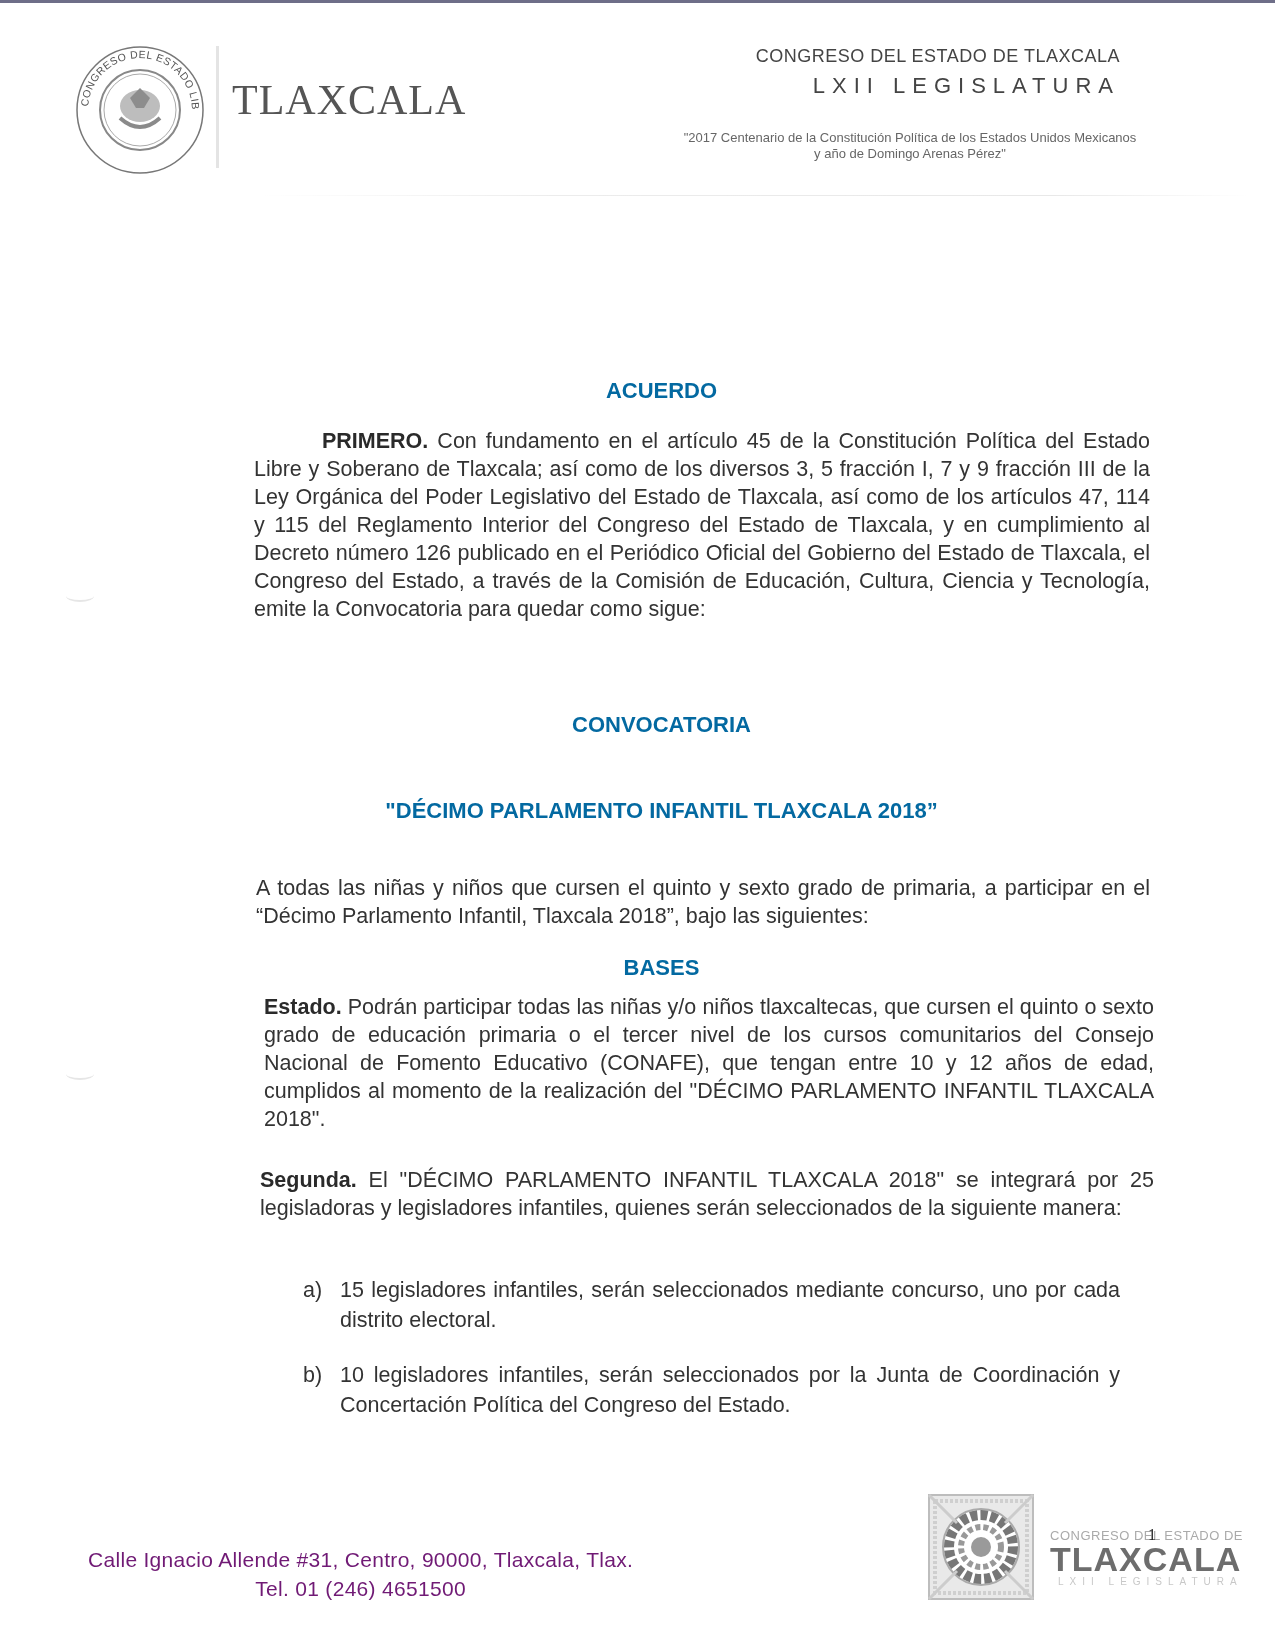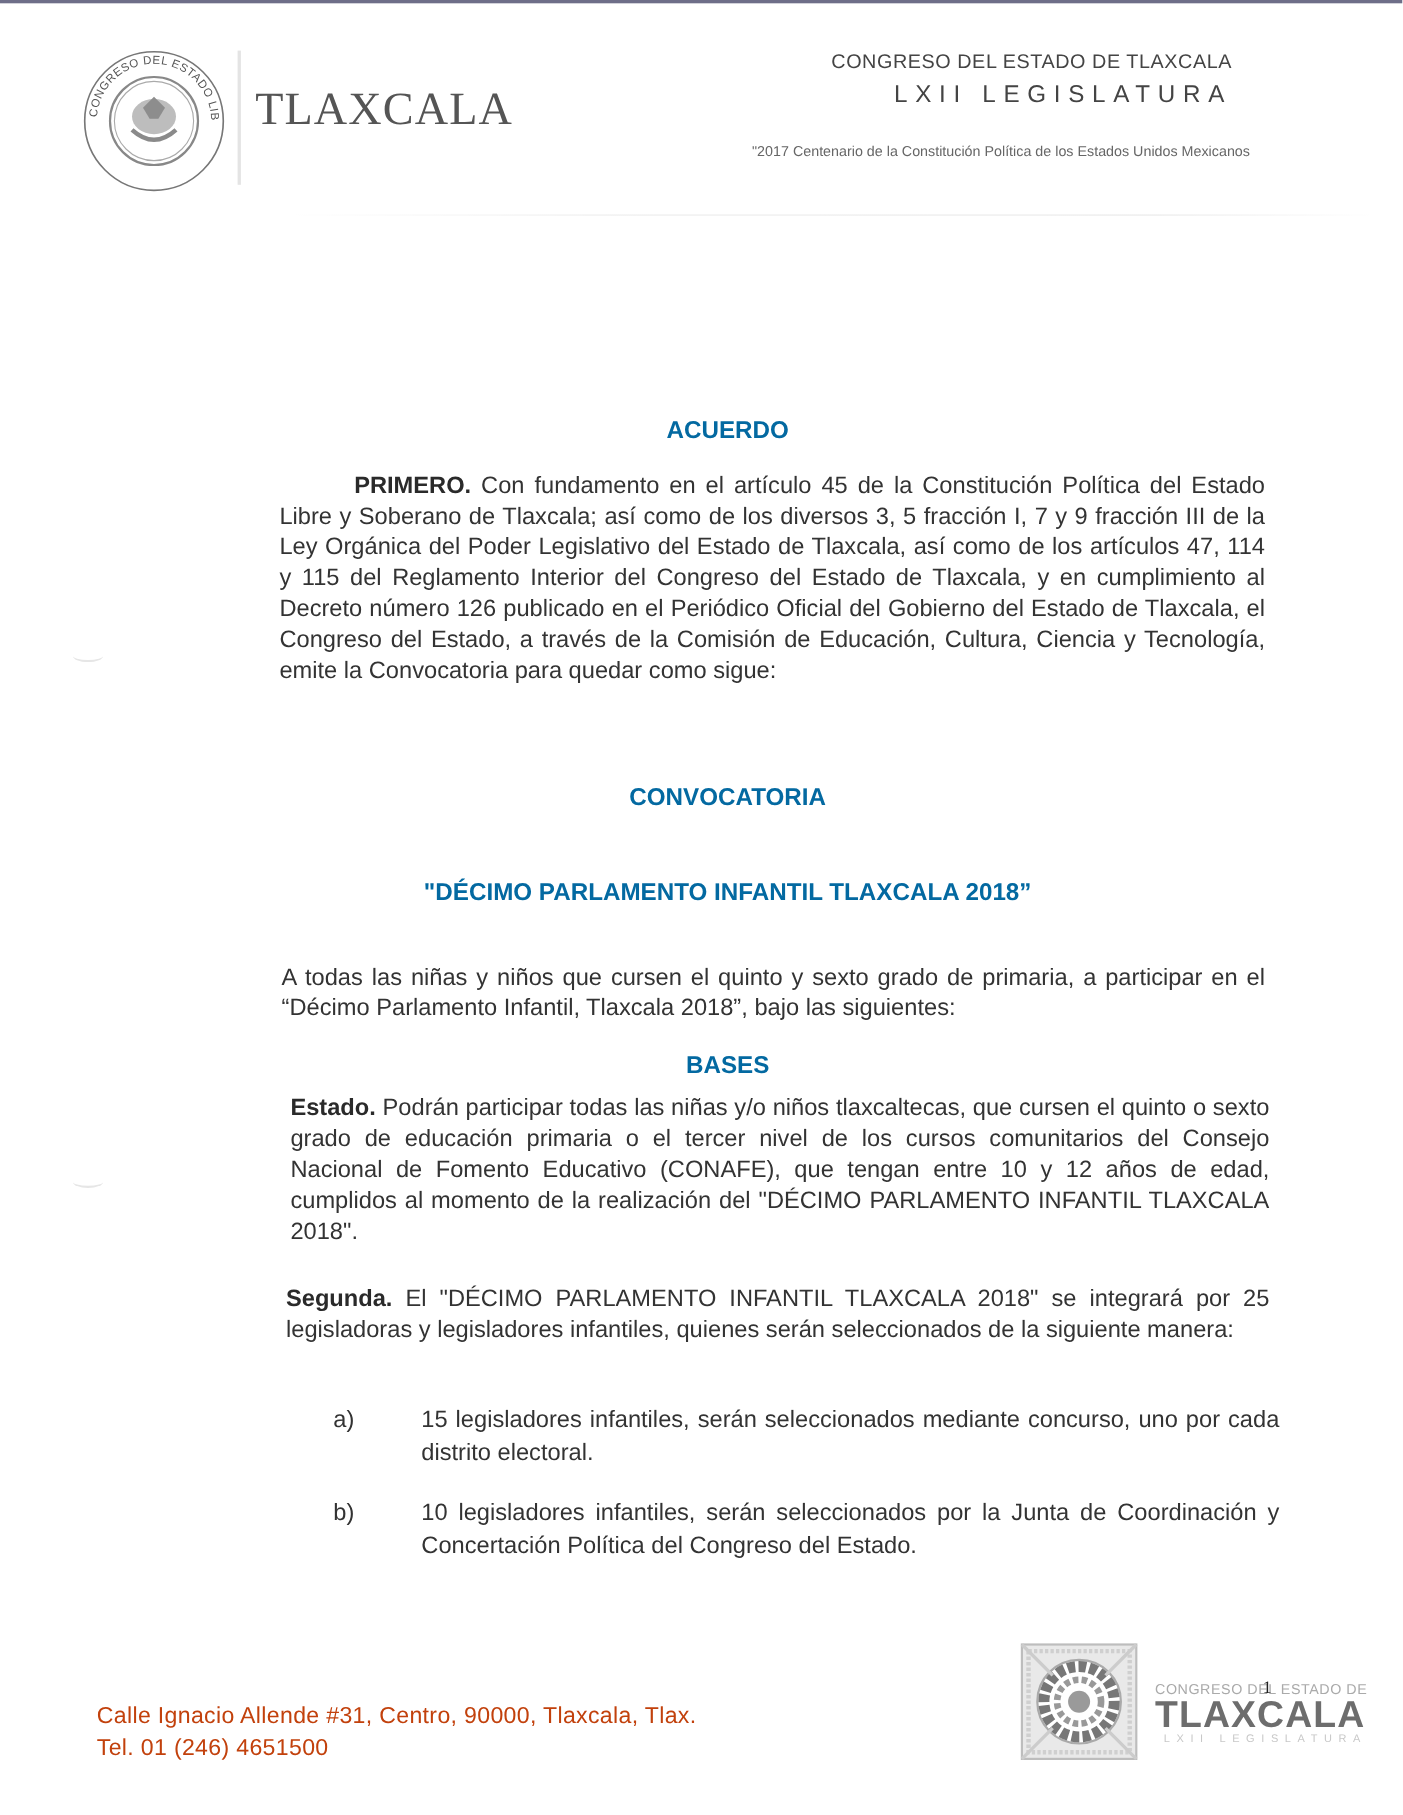--- a/index.html
+++ b/index.html
@@ -11,22 +11,22 @@
   .hdr-right { position:absolute; left:700px; top:46px; width:420px; text-align:right; }
   .congreso { font-size:18px; color:#444; letter-spacing:.5px; }
   .legis { font-size:22px; color:#444; letter-spacing:7px; margin-top:6px; }
   .lema { position:absolute; left:620px; top:130px; width:580px; text-align:center; font-size:13px; color:#666; line-height:16px; }
   .hdr-rule { position:absolute; left:260px; top:195px; width:990px; height:1px; background:linear-gradient(to right, rgba(0,0,0,0), #ececec 30%, #e8e8e8 80%, rgba(0,0,0,0)); }
   .h { position:absolute; left:0; width:1275px; text-align:center; font-weight:bold; font-size:22px; color:#0369a1;padding-left:24px; }
   .p { position:absolute; font-size:21.5px; line-height:28px; color:#333; text-align:justify; text-align-last:left; }
   .p b { color:#2a2a2a; }
   .item { position:absolute; font-size:21.5px; line-height:30px; color:#333; }
   .item .lbl { position:absolute; left:0; top:0; }
-  .item .txt { position:absolute; left:37px; top:0; width:780px; text-align:justify; text-align-last:left;margin-left:43px; }
-  .footer-addr { position:absolute; left:88px; top:1545px; font-size:21px; line-height:29px; color:#c2410c; letter-spacing:.3px; }
+  .item .txt { position:absolute; left:37px; top:0; width:780px; text-align:justify; text-align-last:left; }
+  .footer-addr { position:absolute; left:88px; top:1545px; font-size:21px; line-height:29px; color:#701a75; letter-spacing:.3px;text-align:center; }
   .footer-logo { position:absolute; left:927px; top:1493px; width:108px; height:108px; }
   .fl-congreso { position:absolute; left:1050px; top:1528px; font-size:13px; color:#aaa; letter-spacing:.5px; }
   .fl-tlax { position:absolute; left:1050px; top:1540px; font-size:34px; font-weight:bold; color:#6d6d6d; letter-spacing:1px; }
   .fl-legis { position:absolute; left:1058px; top:1576px; font-size:10px; color:#c8c8c8; letter-spacing:6px; }
   .page-num { position:absolute; left:1148px; top:1526px; font-size:16px; color:#222; font-family:"Liberation Serif", serif; }
   .smudge { position:absolute; width:28px; height:10px; border-bottom:2px solid #e6e6e6; border-radius:50%; }
 </style>
 </head>
 <body>
 
@@ -48,20 +48,21 @@
 </svg>
 <div class="vbar"></div>
 <div class="brand">TLAXCALA</div>
 
 <div class="hdr-right">
   <div class="congreso">CONGRESO DEL ESTADO  DE TLAXCALA</div>
   <div class="legis">LXII LEGISLATURA</div>
 </div>
 <div class="lema">
   <div>"2017 Centenario de la Constitución Política de los Estados Unidos Mexicanos</div>
+  <div>y año de Domingo Arenas Pérez"</div>
 </div>
 <div class="hdr-rule"></div>
 
 <div class="h" style="top:378px;">ACUERDO</div>
 
 <div class="p" style="left:254px; top:427px; width:896px; text-indent:68px;">
   <b>PRIMERO.</b><span> Con fundamento en el artículo 45 de la Constitución Política del Estado Libre y Soberano de Tlaxcala; así como de los diversos 3, 5 fracción I, 7 y 9 fracción III de la Ley Orgánica del Poder Legislativo del Estado de Tlaxcala, así como de los artículos 47, 114 y 115 del Reglamento Interior del Congreso del Estado de Tlaxcala, y en cumplimiento al Decreto número 126 publicado en el Periódico Oficial del Gobierno del Estado de Tlaxcala, el Congreso del Estado, a través de la Comisión de Educación, Cultura, Ciencia y Tecnología, emite la Convocatoria para quedar como sigue:</span>
 </div>
 
 <div class="h" style="top:712px;">CONVOCATORIA</div>

